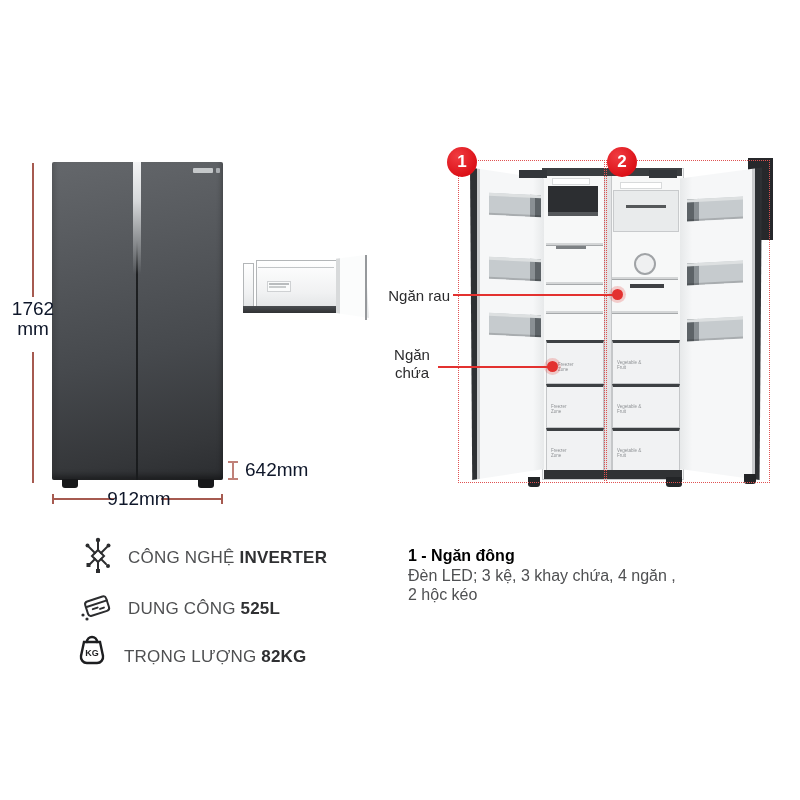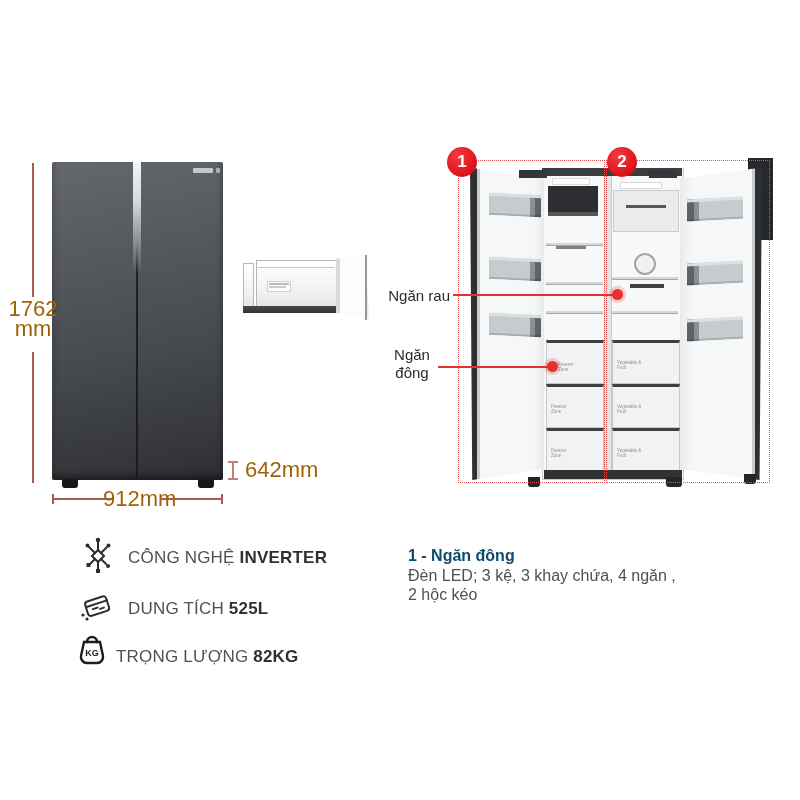--- a/index.html
+++ b/index.html
@@ -11,21 +11,21 @@
     background:linear-gradient(168deg,#64676b 0%,#55585c 30%,#46494d 60%,#35373a 88%,#2b2d30 100%);
     box-shadow:inset 0 -4px 6px rgba(0,0,0,.45), inset 2px 0 3px rgba(255,255,255,.06);}
   .cf-seam{left:136px;top:162px;width:2px;height:318px;background:linear-gradient(180deg,#808386,#1e2022 30%,#191b1d);}
   .cf-glint{left:133px;top:162px;width:8px;height:112px;
     background:linear-gradient(180deg,#f4f5f6 0%,#d6d8da 35%,#8d9093 70%,rgba(70,73,76,0));}
   .cf-logo{left:193px;top:168px;width:20px;height:5px;background:rgba(215,218,220,.85);border-radius:1px;}
   .cf-logo-dot{left:216px;top:168px;width:4px;height:5px;background:rgba(190,194,197,.8);border-radius:1px;}
   .cf-foot{width:16px;height:9px;background:#17181a;border-radius:0 0 3px 3px;}
   
   .dim{background:#a65a50;}
-  .dim-text{color:#a16207;font-size:22px;line-height:20px;}
+  .dim-text{color:#0f172a;font-size:19px;line-height:20px;}
   .ib{background:#c08179;}
   
   .inset-bin{background:linear-gradient(180deg,#ffffff,#f0f1f2 70%,#e4e6e7);border:1px solid #b3b6b8;}
   
   .dashed{border:1px dotted #e05252;}
   .callout{width:30px;height:30px;border-radius:50%;background:radial-gradient(circle at 35% 30%,#f03c41,#dc1118 70%);
     color:#fff;font-size:17px;font-weight:bold;display:flex;align-items:center;justify-content:center;z-index:30;}
   .redline{height:2px;background:#e3312f;z-index:25;}
   .reddot{width:11px;height:11px;border-radius:50%;background:#e3312f;box-shadow:0 0 0 3px rgba(227,49,47,.22);z-index:26;}
   .ann{color:#2b2b2d;font-size:15px;line-height:18px;z-index:25;}
@@ -40,21 +40,21 @@
   .cab{left:542px;top:168px;width:140px;height:310px;background:#f7f8f8;border:1px solid #c9cbcd;z-index:4;}
   .shelf{height:2px;background:#d4d6d7;border-bottom:1px solid #a6a9ab;z-index:7;}
   .drawer{background:#f1f2f3;border:1px solid #c4c6c8;border-top:3px solid #3d4043;z-index:7;}
   .tinylabel{font-size:4.5px;line-height:5px;color:#8f9295;z-index:8;overflow:hidden;}
   .dark{background:#2c2e31;}
   
   .feat-text{font-size:17px;color:#4f5052;letter-spacing:.2px;white-space:nowrap;}
   .feat-text b{color:#2f3032;}
   
   .specs{left:408px;top:546px;width:345px;font-size:16px;line-height:19.5px;color:#4f5052;}
-  .spec-title{color:#0c4a6e;font-weight:bold;}
+  .spec-title{color:#000000;font-weight:bold;}
 </style>
 </head>
 <body>
 
 <div id="canvas">
 
   <div class="abs cf-body"></div>
   <div class="abs cf-seam"></div>
   <div class="abs cf-glint"></div>
   <div class="abs cf-logo"></div>
@@ -153,21 +153,21 @@
 
   <div class="abs callout" style="left:447px;top:147px;">1</div>
   <div class="abs callout" style="left:607px;top:147px;">2</div>
 
   <div class="abs ann" style="left:368px;top:287px;width:82px;text-align:right;">Ngăn rau</div>
   <div class="abs redline" style="left:453px;top:294px;width:163px;"></div>
   <div class="abs reddot" style="left:612px;top:289px;"></div>
 
   <div class="abs ann" style="left:384px;top:346px;width:56px;text-align:center;">
     <div>Ngăn</div>
-    <div>đông</div>
+    <div>chứa</div>
   </div>
   <div class="abs redline" style="left:438px;top:366px;width:114px;"></div>
   <div class="abs reddot" style="left:547px;top:361px;"></div>
 
   <div class="abs" style="left:82px;top:535px;width:32px;height:40px;">
     <svg width="32" height="40" viewBox="0 0 32 40" fill="none" stroke="#2c2d2f" stroke-width="2" stroke-linecap="round">
       <path d="M16 15 L22 21 L16 27 L10 21 Z"></path>
       <path d="M16 15 V7"></path>
         <circle cx="16" cy="5" r="2.2" fill="#2c2d2f" stroke="none"></circle>
       <path d="M13 18 L7 12"></path>
@@ -188,30 +188,30 @@
     <svg width="36" height="36" viewBox="0 0 36 36" fill="none" stroke="#2c2d2f" stroke-width="2" stroke-linecap="round">
       <g transform="rotate(-18 18 18)">
         <rect x="8" y="11" width="22" height="15" rx="3"></rect>
         <path d="M8 16 H30"></path>
         <path d="M14 20 h5 M21 22 h4"></path>
       </g>
       <circle cx="5" cy="27" r="1.6" fill="#2c2d2f" stroke="none"></circle>
       <circle cx="9" cy="31" r="1.6" fill="#2c2d2f" stroke="none"></circle>
     </svg>
   </div>
-  <div class="abs feat-text" style="left:128px;top:599px;"><span>DUNG TÍCH </span><b>525L</b></div>
+  <div class="abs feat-text" style="left:128px;top:599px;"><span>DUNG CÔNG </span><b>525L</b></div>
 
   <div class="abs" style="left:74px;top:630px;width:36px;height:42px;">
     <svg width="36" height="42" viewBox="0 0 36 42" fill="none" stroke="#1d1e20" stroke-width="2.4" stroke-linecap="round">
       <path d="M13 12 a5 5 0 0 1 10 0"></path>
       <path d="M10 12 h16 l3 14 a6 6 0 0 1 -6 7 H13 a6 6 0 0 1 -6 -7 Z"></path>
       <text x="18" y="26" text-anchor="middle" font-size="9" font-weight="bold" fill="#1d1e20" stroke="none" font-family="Liberation Sans, DejaVu Sans, sans-serif">KG</text>
     </svg>
   </div>
-  <div class="abs feat-text" style="left:116px;top:647px;"><span>TRỌNG LƯỢNG </span><b>82KG</b></div>
+  <div class="abs feat-text" style="left:124px;top:647px;"><span>TRỌNG LƯỢNG </span><b>82KG</b></div>
 
   <div class="abs specs">
     <div class="spec-title">1 - Ngăn đông</div>
     <div>Đèn LED; 3 kệ, 3 khay chứa, 4 ngăn ,</div>
     <div>2 hộc kéo</div>
   </div>
 
 </div>
 
 </body></html>

